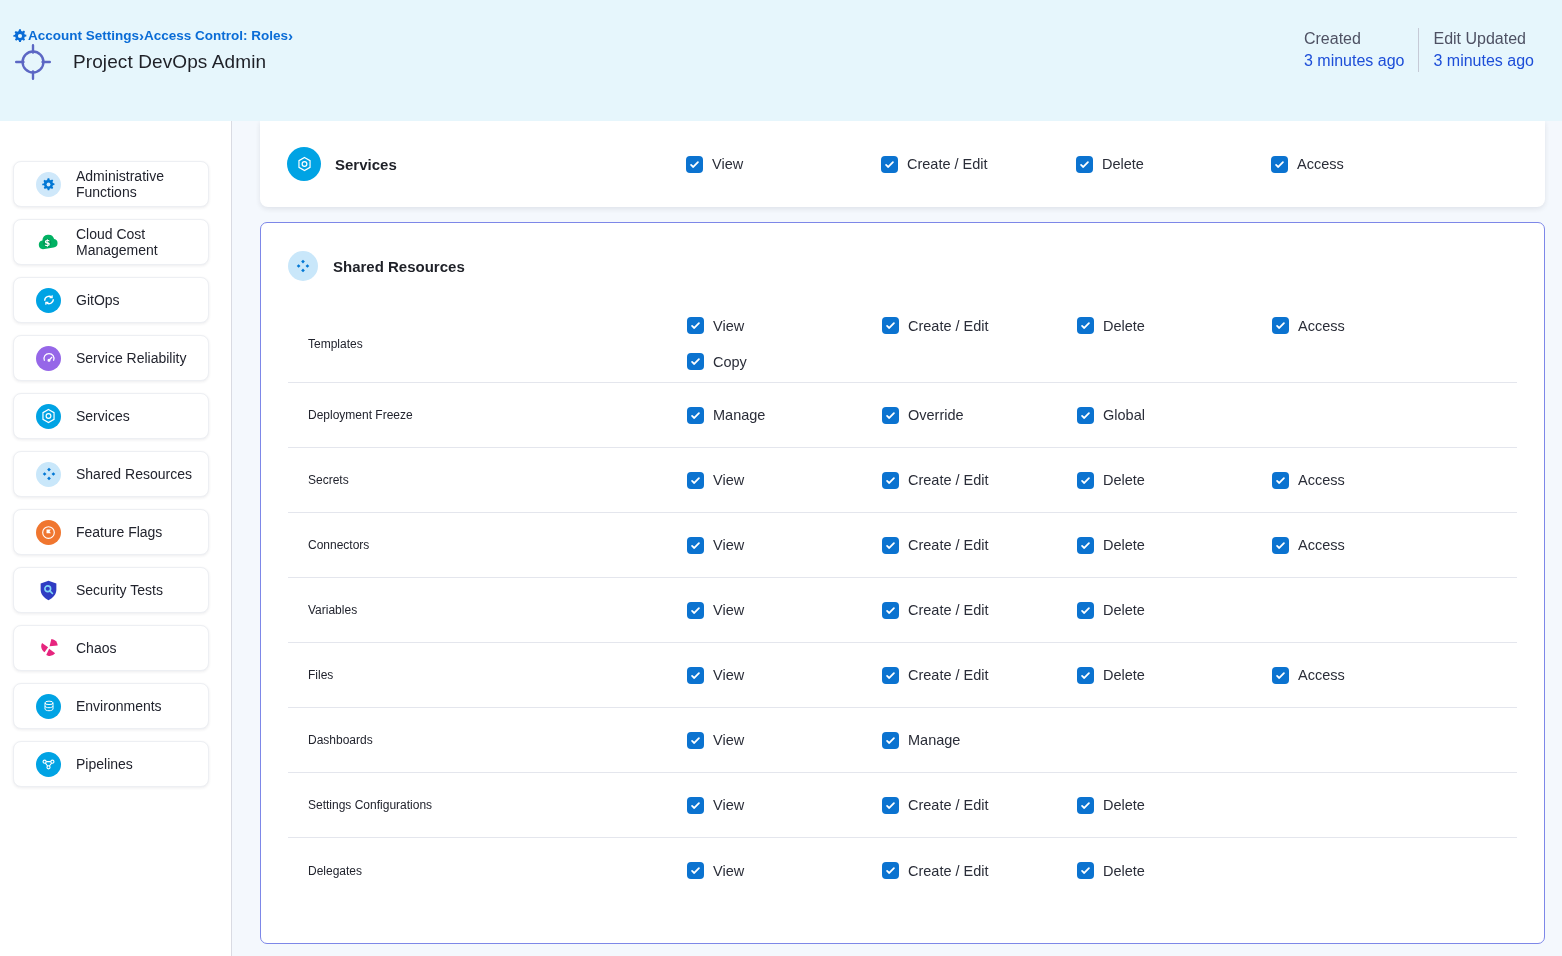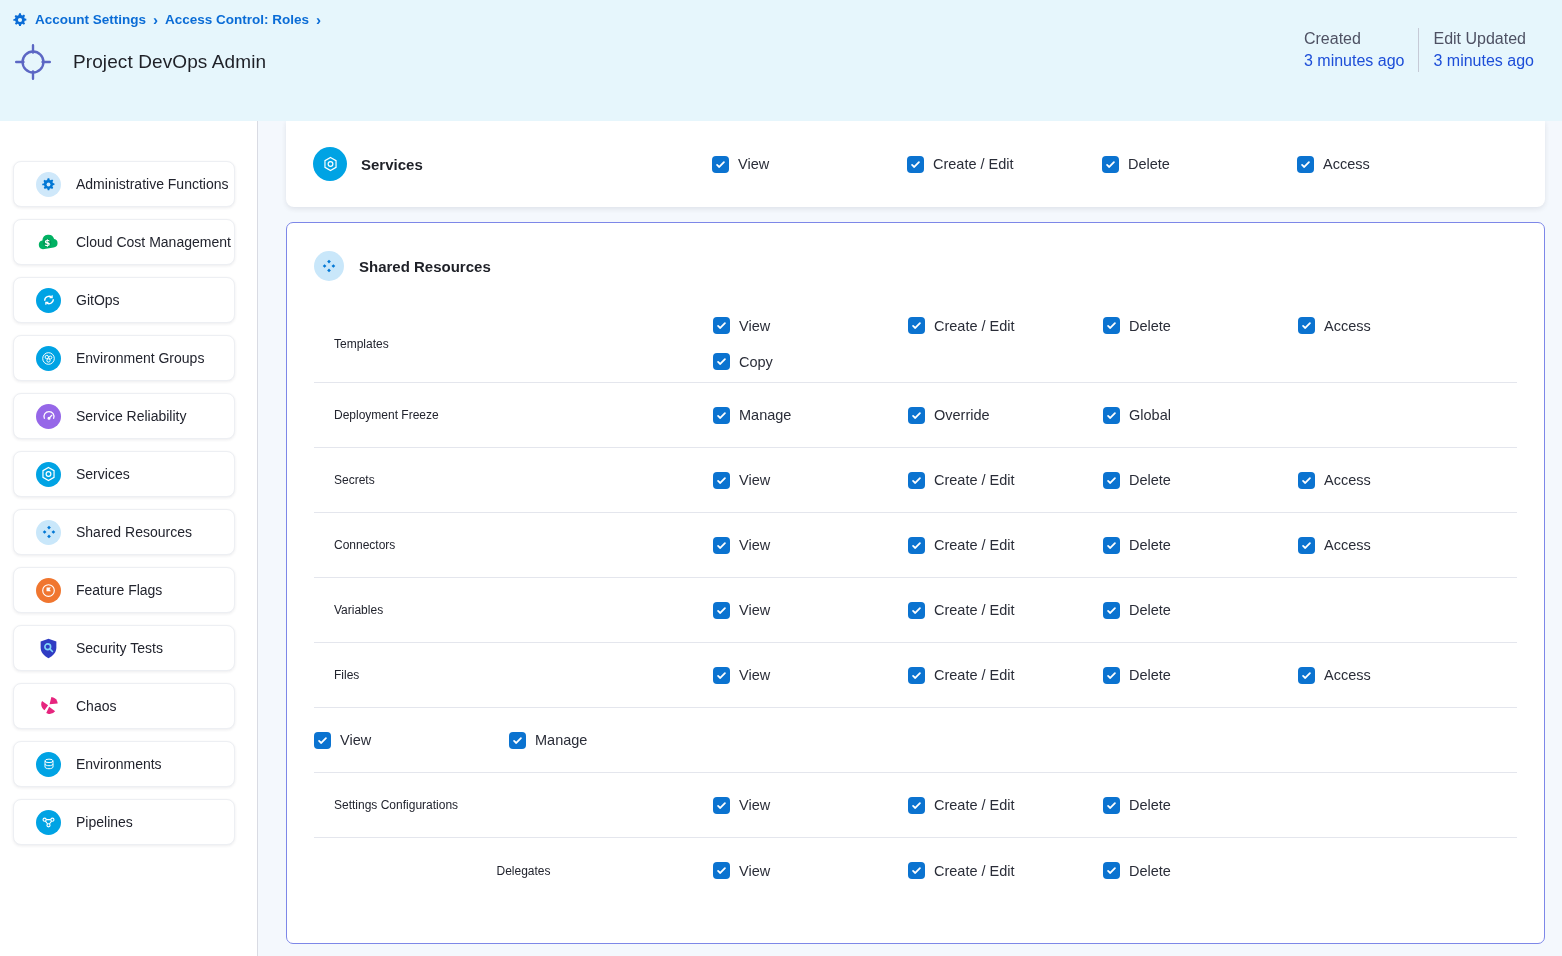--- a/index.html
+++ b/index.html
@@ -1,37 +1,37 @@
 <!DOCTYPE html>
 <html><head>
 <meta charset="utf-8">
 <style>
   * { box-sizing: border-box; margin: 0; padding: 0; }
   html,body { width:1562px; height:956px; overflow:hidden; }
   body { font-family:"Liberation Sans", sans-serif; background:#f4f8fd; color:#22242e; }
 
   
   .topbar { position:relative; height:121px; background:#e6f6fc; }
-  .crumbs { position:absolute; top:11px; left:12px; display:flex; align-items:center; gap:7px;
+  .crumbs { position:absolute; top:27px; left:12px; display:flex; align-items:center; gap:0;
             font-size:13.5px; font-weight:700; color:#0a6cd6; }
   .crumb { color:#0a6cd6; text-decoration:none; cursor:pointer; }
   .crumb-sep { font-size:15px; font-weight:700; color:#0a6cd6; }
   .crumb-gear svg { display:block; }
   .title-row { position:absolute; top:42px; left:13px; display:flex; align-items:center; gap:20px; }
   .title-icon svg { display:block; }
   h1 { font-size:19px; font-weight:500; color:#1e2027; letter-spacing:.1px; }
   .meta { position:absolute; top:28px; right:14px; display:flex; }
   .meta-block { padding:0 14px; font-size:16px; line-height:22px; color:#484b5c; }
   .meta-block.divided { border-left:1px solid #c6cad6; }
   .meta-label { color:#4e5163; }
   .meta-value { color:#1d4ed8; }
 
   
   .bodywrap { display:flex; height:835px; }
-  .sidebar { width:258px; background:#fff; border-right:1px solid #d9dbe3; padding-top:40px; }
+  .sidebar { width:232px; background:#fff; border-right:1px solid #d9dbe3; padding-top:40px; }
   .side-item { margin:0 22px 12px 13px; height:46px; background:#fff; border:1px solid #edeff3;
                border-radius:8px; box-shadow:0 1px 3px rgba(40,41,61,.09);
                display:flex; align-items:center; padding-left:22px; gap:15px; cursor:pointer; }
   .side-label { font-size:14px; color:#22242e; }
   .icon-circle { border-radius:50%; display:flex; align-items:center; justify-content:center; flex:0 0 auto; }
   .icon-24 { width:25px; height:25px; }
   .icon-30 { width:30px; height:30px; }
   .icon-34 { width:34px; height:34px; }
   .icon-circle svg { display:block; }
 
@@ -45,21 +45,21 @@
   .svc-title { font-size:15px; font-weight:700; color:#1e2027; }
 
   
   .shared-panel { margin-top:15px; height:722px; background:#fff;
                   border:1.5px solid #7d87e8; border-radius:7px; }
   .panel-head { display:flex; align-items:center; gap:15px; padding:28px 0 24px 27px; }
   .panel-title { font-size:15px; font-weight:700; color:#1e2027; }
   .rows { margin:0 27px; }
   .prow { display:flex; align-items:center; border-bottom:1px solid #e4e6ed;
           min-height:65px; padding:12px 0; }
-  .prow:last-child { border-bottom:none;text-align:center; }
+  .prow:last-child { border-bottom:none; }
   .prow-label { width:399px; padding-left:20px; font-size:12px; color:#22242e; }
   .prow-lines { flex:1; }
   .pline { display:grid; grid-template-columns:195px 195px 195px 1fr; align-items:center; }
   .pline + .pline { margin-top:19px; }
 
   
   .perm { display:flex; align-items:center; gap:9px; cursor:pointer; }
   .cb { width:17px; height:17px; border-radius:4px; background:#0b73d0;
         display:flex; align-items:center; justify-content:center; }
   .cb svg { display:block; }
@@ -131,31 +131,20 @@
           <div class="side-item">
             <span class="icon-circle icon-24" style="background: rgb(0, 163, 228);">
               <svg viewBox="0 0 24 24" width="16" height="16" fill="none" stroke="#fff" stroke-width="2">
                 <path d="M5.5 13a6.5 6.5 0 0 1 11-4.7"></path>
                 <path d="M18.5 11a6.5 6.5 0 0 1-11 4.7"></path>
                 <path d="M16.7 4.7v3.8h-3.8" stroke-width="1.8"></path>
                 <path d="M7.3 19.3v-3.8h3.8" stroke-width="1.8"></path>
               </svg>
             </span>
             <span class="side-label">GitOps</span>
-          </div>
-          <div class="side-item">
-            <span class="icon-circle icon-24" style="background: rgb(0, 163, 228);">
-              <svg viewBox="0 0 24 24" width="17" height="17" fill="none" stroke="#fff" stroke-width="1.4">
-                <circle cx="12" cy="12" r="8.2"></circle>
-                <circle cx="9.6" cy="10" r="2.4"></circle>
-                <circle cx="14.6" cy="10.6" r="2.1"></circle>
-                <circle cx="12" cy="14.8" r="2.3"></circle>
-              </svg>
-            </span>
-            <span class="side-label">Environment Groups</span>
           </div>
           <div class="side-item">
             <span class="icon-circle icon-24" style="background: rgb(150, 103, 232);">
               <svg viewBox="0 0 24 24" width="16" height="16" fill="none" stroke="#fff" stroke-width="1.8" stroke-linecap="round">
                 <path d="M5 15.5a7.5 7.5 0 1 1 14 0"></path>
                 <path d="M12 15.5l4.2-4.6"></path>
                 <circle cx="12" cy="15.5" r="1.4" fill="#fff"></circle>
               </svg>
             </span>
             <span class="side-label">Service Reliability</span>
@@ -518,20 +507,21 @@
                       <svg viewBox="0 0 16 16" width="11" height="11" fill="none" stroke="#fff" stroke-width="2.6" stroke-linecap="round" stroke-linejoin="round">
                         <path d="M3 8.6l3.2 3L13 4.6"></path>
                       </svg>
                     </span>
                     <span class="perm-text">Access</span>
                   </label>
                 </div>
               </div>
             </div>
             <div class="prow">
+              <div class="prow-label">Dashboards</div>
               <div class="prow-lines">
                 <div class="pline">
                   <label class="perm">
                     <span class="cb">
                       <svg viewBox="0 0 16 16" width="11" height="11" fill="none" stroke="#fff" stroke-width="2.6" stroke-linecap="round" stroke-linejoin="round">
                         <path d="M3 8.6l3.2 3L13 4.6"></path>
                       </svg>
                     </span>
                     <span class="perm-text">View</span>
                   </label>

